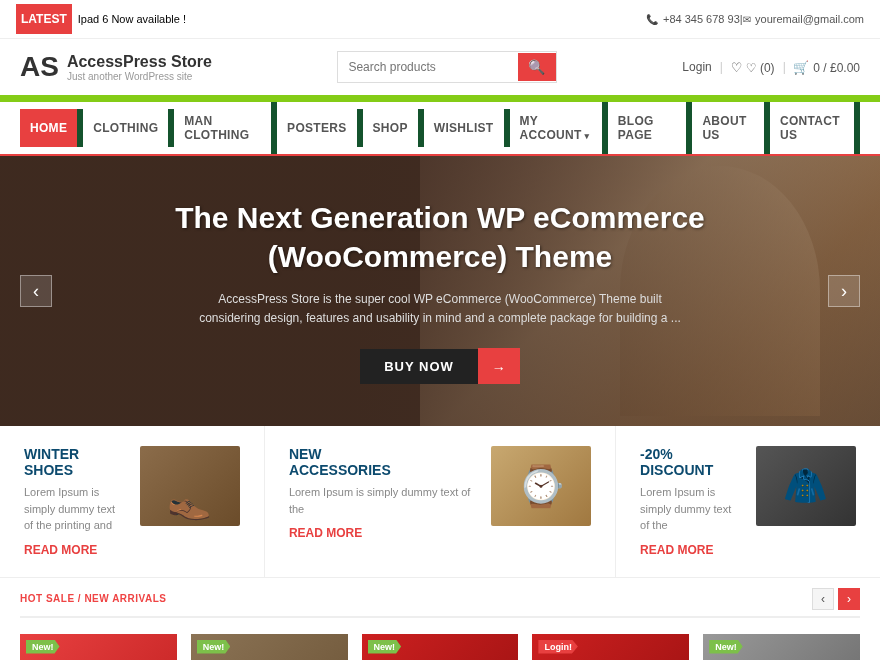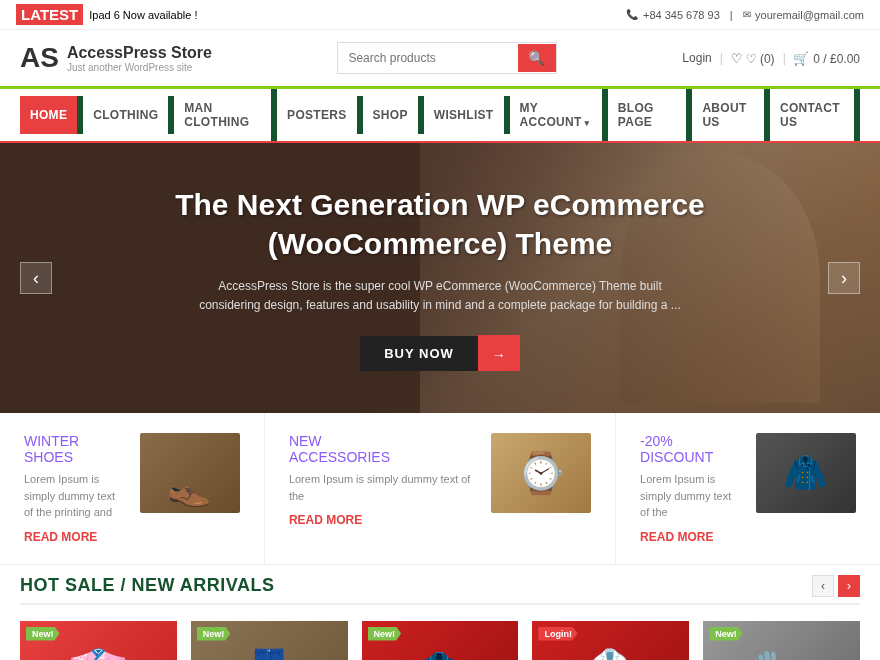--- a/index.html
+++ b/index.html
@@ -12,37 +12,37 @@
       padding: 4px 16px;
       display: flex;
       justify-content: space-between;
       align-items: center;
       font-size: 11px;
     }
     .top-bar-left { display: flex; align-items: center; gap: 6px; }
     .top-bar-left .latest-badge {
       background: #e84040;
       color: #fff;
-      font-size: 15px;
-      font-weight: bold;
-      padding: 2px 5px;
+      font-size: 12px;
+      font-weight: bold;
+      padding: 8px 5px;
       text-transform: uppercase;
     }
-    .top-bar-right { display: flex; align-items: center; gap: 10px; color: #555; }
+    .top-bar-right { display: flex; align-items: center; color: #555; }
     .top-bar-right span { display: flex; align-items: center; gap: 4px; }
     .icon-phone::before { content: '📞'; font-size: 10px; }
     .icon-email::before { content: '✉'; font-size: 10px; }
 
     
     .header {
       display: flex;
       align-items: center;
       justify-content: space-between;
       padding: 12px 20px;
-      border-bottom: 3px solid #84cc16;
+      border-bottom: 7px solid #84cc16;
     }
     .logo { display: flex; align-items: center; gap: 8px; }
     .logo-icon {
       font-size: 28px;
       font-weight: bold;
       color: #333;
       line-height: 1;
     }
     .logo-text h1 { font-size: 16px; color: #333; font-weight: bold; }
     .logo-text p { font-size: 10px; color: #999; }
@@ -227,41 +227,41 @@
       justify-content: center;
       font-size: 40px;
     }
     .feature-img.jacket {
       background: linear-gradient(135deg, #555, #333);
       display: flex;
       align-items: center;
       justify-content: center;
       font-size: 36px;
     }
-    .feature-text h3 { font-size: 14px; font-weight: normal; color: #8b5cf6; margin-bottom: 6px; }
+    .feature-text h3 { font-size: 14px; font-weight: bold; color: #0c4a6e; margin-bottom: 6px; }
     .feature-text p { font-size: 11px; color: #888; line-height: 1.5; margin-bottom: 8px; }
     .feature-text .read-more { color: #e84040; font-size: 12px; font-weight: bold; text-transform: uppercase; cursor: pointer; text-decoration: none; }
     .feature-box.wide { flex: 1.4; }
 
     
     .hot-sale {
       padding: 0 20px 16px;
     }
     .hot-sale-header {
       display: flex;
       align-items: center;
       justify-content: space-between;
       margin-bottom: 16px;
       padding: 10px 0 6px;
       border-bottom: 2px solid #eee;
     }
     .hot-sale-title {
-      font-size: 18px;
-      font-weight: bold;
-      color: #14532d;
+      font-size: 10px;
+      font-weight: bold;
+      color: #ef4444;
       text-transform: uppercase;
       letter-spacing: 0.5px;
     }
     .hot-sale-nav { display: flex; gap: 4px; }
     .hot-sale-nav-btn {
       width: 22px;
       height: 22px;
       border: 1px solid #ddd;
       background: #f5f5f5;
       display: flex;

